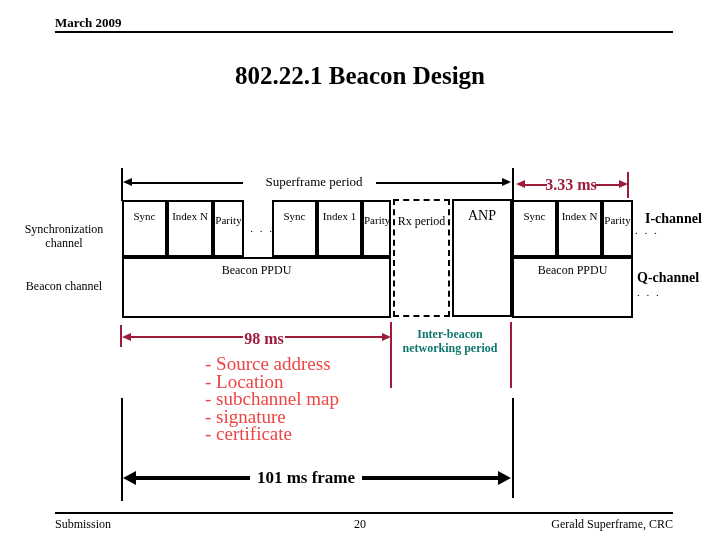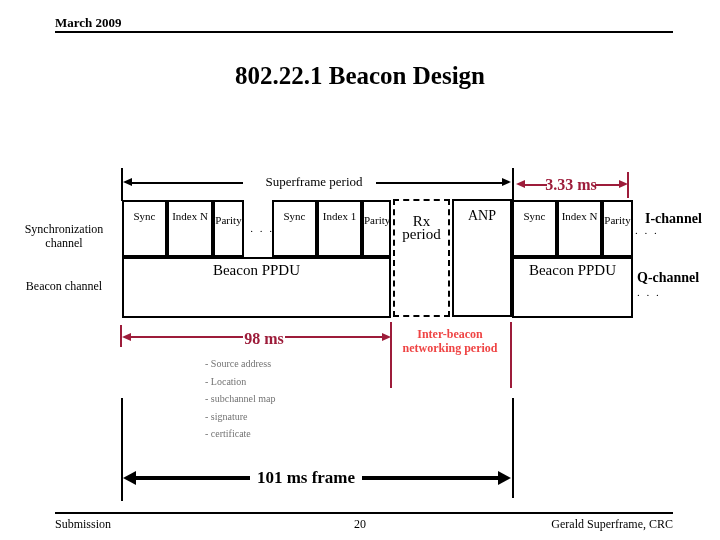--- a/index.html
+++ b/index.html
@@ -19,29 +19,29 @@
   
   .ah{width:0;height:0;border-style:solid;}
   .ah.l{border-width:4.5px 9px 4.5px 0;border-color:transparent #000 transparent transparent;}
   .ah.r{border-width:4.5px 0 4.5px 9px;border-color:transparent transparent transparent #000;}
   .ah.rl{border-width:4.5px 9px 4.5px 0;border-color:transparent #9d1c3a transparent transparent;}
   .ah.rr{border-width:4.5px 0 4.5px 9px;border-color:transparent transparent transparent #9d1c3a;}
   .ah.bigl{border-width:7px 13px 7px 0;border-color:transparent #000 transparent transparent;}
   .ah.bigr{border-width:7px 0 7px 13px;border-color:transparent transparent transparent #000;}
   
   .box{border:2px solid #000;background:#fff;text-align:center;font-size:11px;line-height:12.5px;padding-top:8px;overflow:visible;}
-  .tallbox{border:2px solid #000;background:#fff;text-align:center;font-size:15px;line-height:13px;}
+  .tallbox{border:2px solid #000;background:#fff;text-align:center;font-size:12px;line-height:13px;}
   .dashed{border-style:dashed;}
   .lbl{font-size:12px;line-height:14px;text-align:center;}
   .chn{font-weight:bold;font-size:14px;}
   .dots{font-size:11px;letter-spacing:2px;}
   .sflabel{font-size:13px;text-align:center;}
   .mslabel{font-weight:bold;font-size:16px;text-align:center;}
-  .payload{font-size:10px;line-height:17.5px;color:#737373;}
-  .interb{font-weight:bold;font-size:12px;line-height:13.5px;text-align:center;color:#ef4444;}
+  .payload{font-size:19px;line-height:17.5px;color:#ef4444;}
+  .interb{font-weight:bold;font-size:12px;line-height:13.5px;text-align:center;color:#0f766e;}
   .framelabel{font-weight:bold;font-size:17px;text-align:center;}
 </style>
 </head>
 <body>
 
 <div class="slide">
 
   <div class="abs hdr" style="left:55px;top:15px;">March 2009</div>
   <div class="abs rule" style="left:55px;top:31px;width:618px;height:2px;"></div>
 

